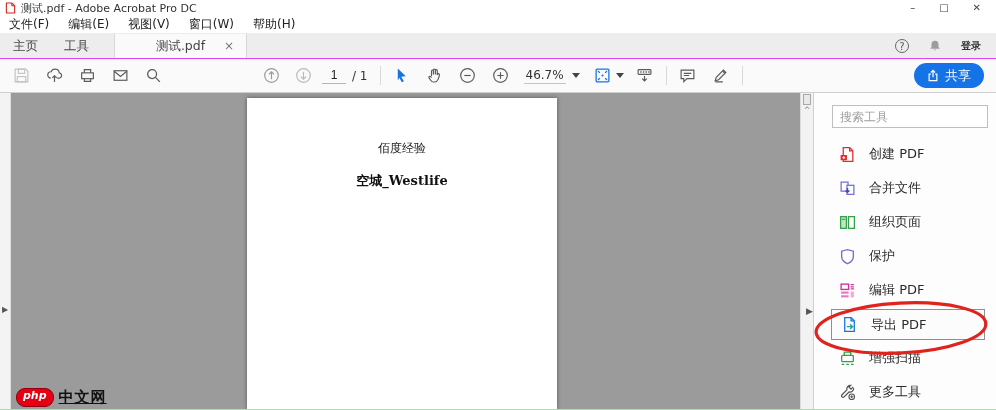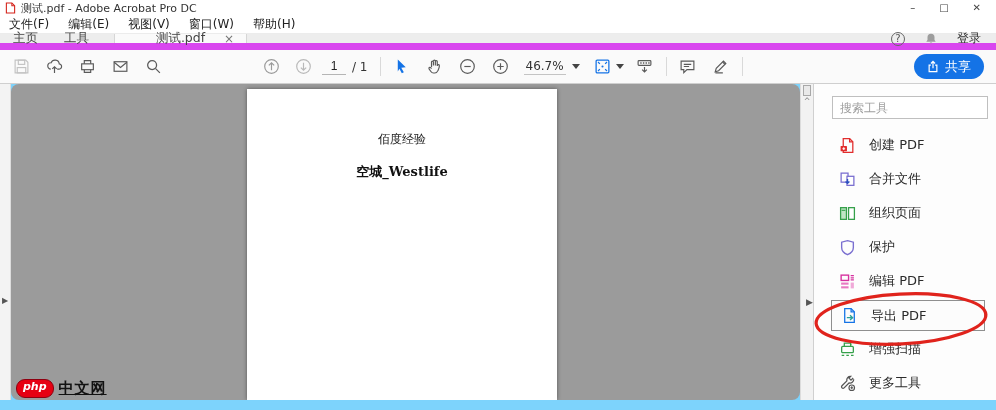--- a/index.html
+++ b/index.html
@@ -1,53 +1,53 @@
 <!DOCTYPE html>
 <html><head>
 <meta charset="utf-8">
 <style>
   * { margin:0; padding:0; box-sizing:border-box; }
   body { font-family:"DejaVu Sans","Liberation Sans",sans-serif; background:#fff; }
-  .app { position:relative; width:996px; height:410px; overflow:hidden; background:#7dd3fc; }
+  .app { position:relative; width:996px; height:410px; overflow:hidden; background:#86efac; }
 
   
   .titlebar { height:16px; display:flex; align-items:center; padding:0 5px; font-size:11px; color:#333; background:#fff; }
   .titlebar .app-icon { width:11px; height:12px; margin-right:5px; }
   .win-controls { margin-left:auto; display:flex; align-items:center; gap:24px; padding-right:10px; font-size:10px; color:#444; }
   .win-controls span { cursor:default; line-height:14px; }
 
   
   .menubar { height:18px; display:flex; align-items:center; gap:19px; padding:0 9px; font-size:12px; color:#222; background:#fff; border-bottom:1px solid #ececec; }
 
   
-  .tabbar { height:16px; background:#ededed; border-bottom:7px solid #d946ef; display:flex; align-items:stretch; font-size:12.5px; color:#444; }
+  .tabbar { height:25px; background:#ededed; border-bottom:1px solid #d946ef; display:flex; align-items:stretch; font-size:12.5px; color:#444; }
   .tab-plain { display:flex; align-items:center; padding:0 13px; cursor:default; }
   .tab-doc { width:133px; margin-left:12px; background:#fafafa; border-left:1px solid #d6d6d6; border-right:1px solid #d6d6d6; display:flex; align-items:center; justify-content:center; gap:0; position:relative; }
   .tab-doc .tab-close { position:absolute; right:12px; color:#777; font-size:12px; }
   .tabbar-right { margin-left:auto; display:flex; align-items:center; gap:19px; padding-right:15px; }
   .help-circle { width:14px; height:14px; border:1px solid #666; border-radius:50%; font-size:10px; color:#555; display:flex; align-items:center; justify-content:center; }
-  .signin { font-size:12px; color:#333; }
+  .signin { font-size:10px; color:#333;font-weight:bold; }
 
   
   .toolbar { height:34px; background:#fafafa; border-bottom:1px solid #cfcfcf; display:flex; align-items:center; padding:0 12px; }
   .tbtn { width:18px; height:18px; display:flex; align-items:center; justify-content:center; flex:0 0 auto; }
   .tbtn svg { width:17px; height:17px; }
   .sep { width:1px; height:19px; background:#d9d9d9; margin:0 12px; flex:0 0 auto; }
   .page-box { width:24px; text-align:center; font-size:12px; color:#222; border:none; border-bottom:1px solid #b5b5b5; background:transparent; margin-left:10px; height:17px; }
   .page-total { font-size:12px; color:#333; margin-left:6px; }
   .zoom-text { font-size:12px; color:#333; border-bottom:1px solid #c4c4c4; padding:0 2px 1px; margin-left:14px; }
   .caret { width:0; height:0; border-left:4px solid transparent; border-right:4px solid transparent; border-top:5px solid #444; margin-left:6px; flex:0 0 auto; }
   .share-btn { margin-left:auto; height:25px; min-width:64px; padding:0 13px; border-radius:13px; background:#1473E6; color:#fff; font-size:13px; display:flex; align-items:center; gap:6px; border:none; }
   .share-btn svg { width:12px; height:13px; }
 
   
   .main { position:relative; height:316px; display:flex; }
   .left-strip { width:11px; background:#f3f3f3; border-right:1px solid #ddd; position:relative; flex:0 0 auto; }
   .strip-arrow { position:absolute; top:212px; left:2px; font-size:8px; color:#555; }
-  .docarea { flex:1 1 auto; background:#9B9B9B; position:relative; overflow:hidden;border-radius:8px; }
+  .docarea { flex:1 1 auto; background:#9B9B9B; position:relative; overflow:hidden; }
   .page { position:absolute; left:236px; top:5px; bottom:0; width:310px; background:#fff; box-shadow:0 0 4px rgba(0,0,0,0.45); text-align:center; }
   .doc-line1 { margin-top:42px; font-size:12px; color:#1a1a1a; font-family:"DejaVu Serif","Liberation Serif",serif; }
   .doc-line2 { margin-top:15px; font-size:13px; font-weight:700; color:#111; font-family:"DejaVu Serif","Liberation Serif",serif; }
   .watermark { position:absolute; left:5px; bottom:2px; display:flex; gap:5px; }
   .php-pill { background:#e60012; border:1px solid #8d0010; color:#fff; font-style:italic; font-weight:bold; font-size:11px; line-height:14px; padding:0 6px; border-radius:9px; }
   .wm-site { font-weight:800; font-size:15px; color:#121212; letter-spacing:1px;text-decoration:underline; }
 
   .scrollbar { width:13px; background:#f2f2f2; border-left:1px solid #dcdcdc; position:relative; flex:0 0 auto; }
   .sb-thumb { position:absolute; top:1px; left:2px; width:8px; height:11px; background:#e9e9e9; border:1px solid #a8a8a8; }
   .sb-up { position:absolute; top:13px; left:0; width:100%; text-align:center; font-size:8px; color:#888; }

